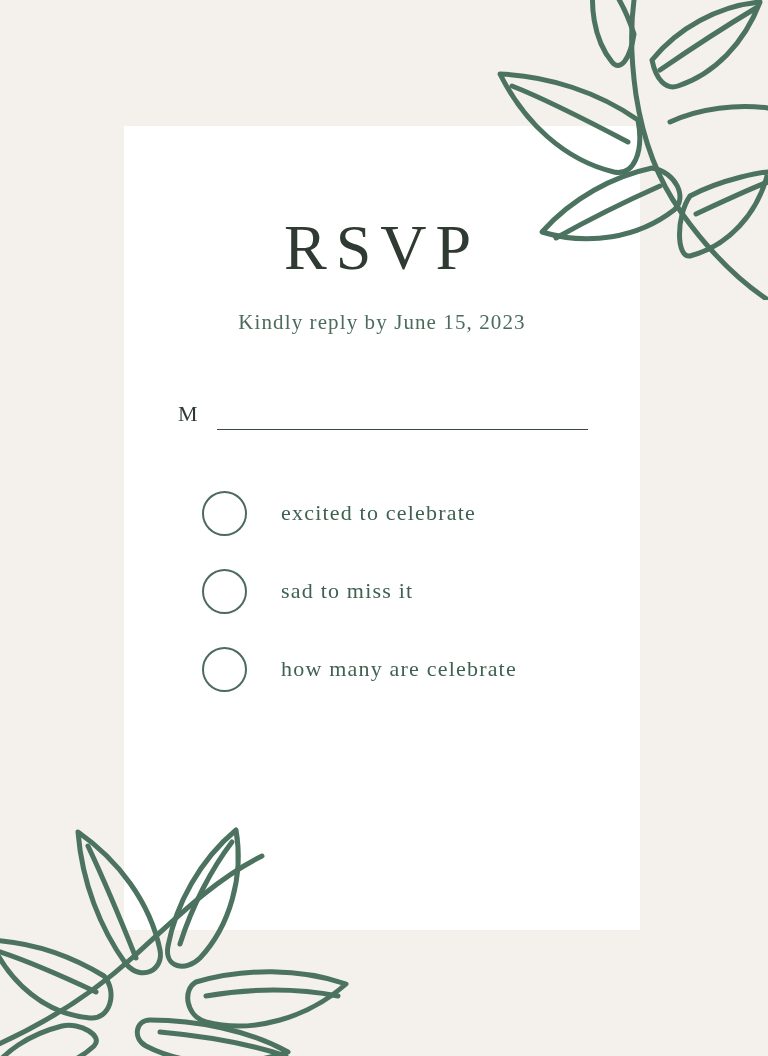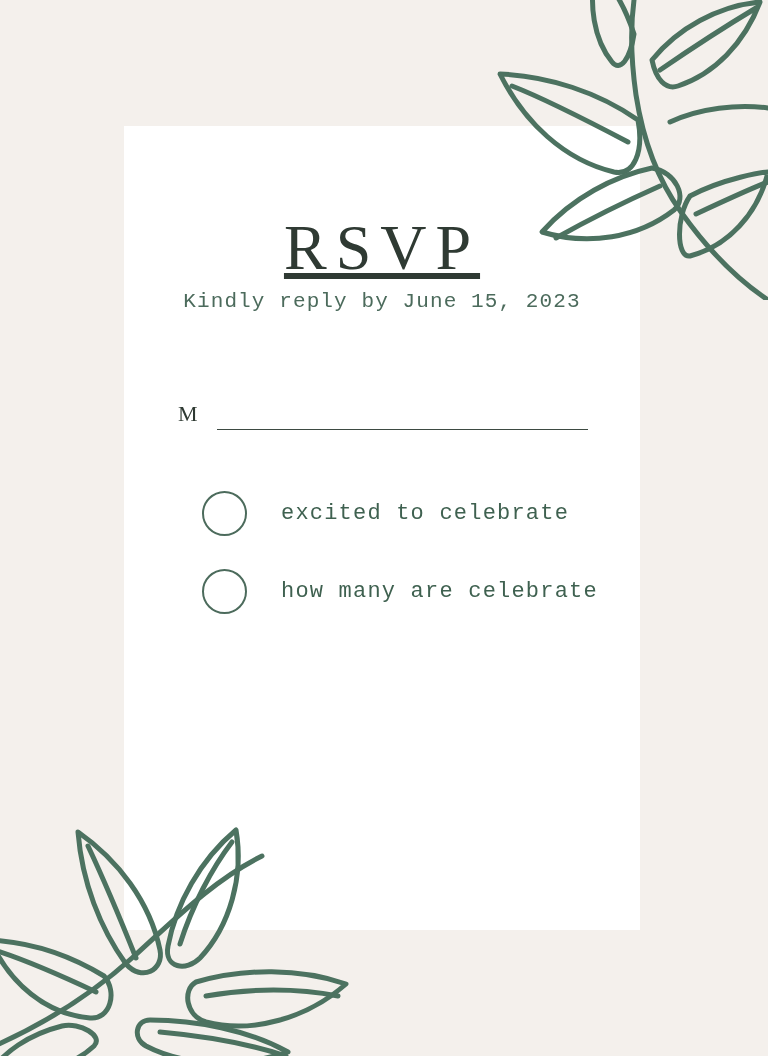--- a/index.html
+++ b/index.html
@@ -57,29 +57,28 @@
     top: 90px;
     left: 0;
     width: 516px;
     text-align: center;
     font-family: "Liberation Serif", serif;
     font-size: 64px;
     letter-spacing: 9px;
     color: #2f3a33;
     font-weight: 400;
     line-height: 1;
-    text-decoration: underline;
   }
   .subtitle {
     position: absolute;
-    top: 164px;
+    top: 184px;
     left: 0;
     width: 516px;
     text-align: center;
-    font-family: Liberation Mono, monospace;
+    font-family: Liberation Serif, serif;
     font-size: 21px;
     letter-spacing: 1.1px;
     color: #4c6b5c;
   }
   .name-row {
     position: absolute;
     top: 268px;
     left: 54px;
     width: 410px;
     height: 40px;
@@ -120,21 +119,21 @@
     width: 45px;
     height: 45px;
     border: 2px solid #4c6b5c;
     border-radius: 50%;
     box-sizing: border-box;
     background: transparent;
     flex: 0 0 auto;
   }
   .option-label {
     margin-left: 34px;
-    font-family: Liberation Mono, monospace;
+    font-family: Liberation Serif, serif;
     font-size: 22px;
     letter-spacing: 1.2px;
     color: #3f6150;
   }
 </style>
 </head>
 <body>
 
 <div class="page">
 
@@ -150,20 +149,24 @@
         <input class="name-input" type="text" value="" placeholder="" style="">
       </div>
 
       <div class="options">
 
         <div class="option">
           <span class="radio"></span>
           <span class="option-label">excited to celebrate</span>
         </div>
 
+        <div class="option">
+          <span class="radio"></span>
+          <span class="option-label">sad to miss it</span>
+        </div>
 
         <div class="option">
           <span class="radio"></span>
           <span class="option-label">how many are celebrate</span>
         </div>
 
       </div>
     </div>
   </div>
 

